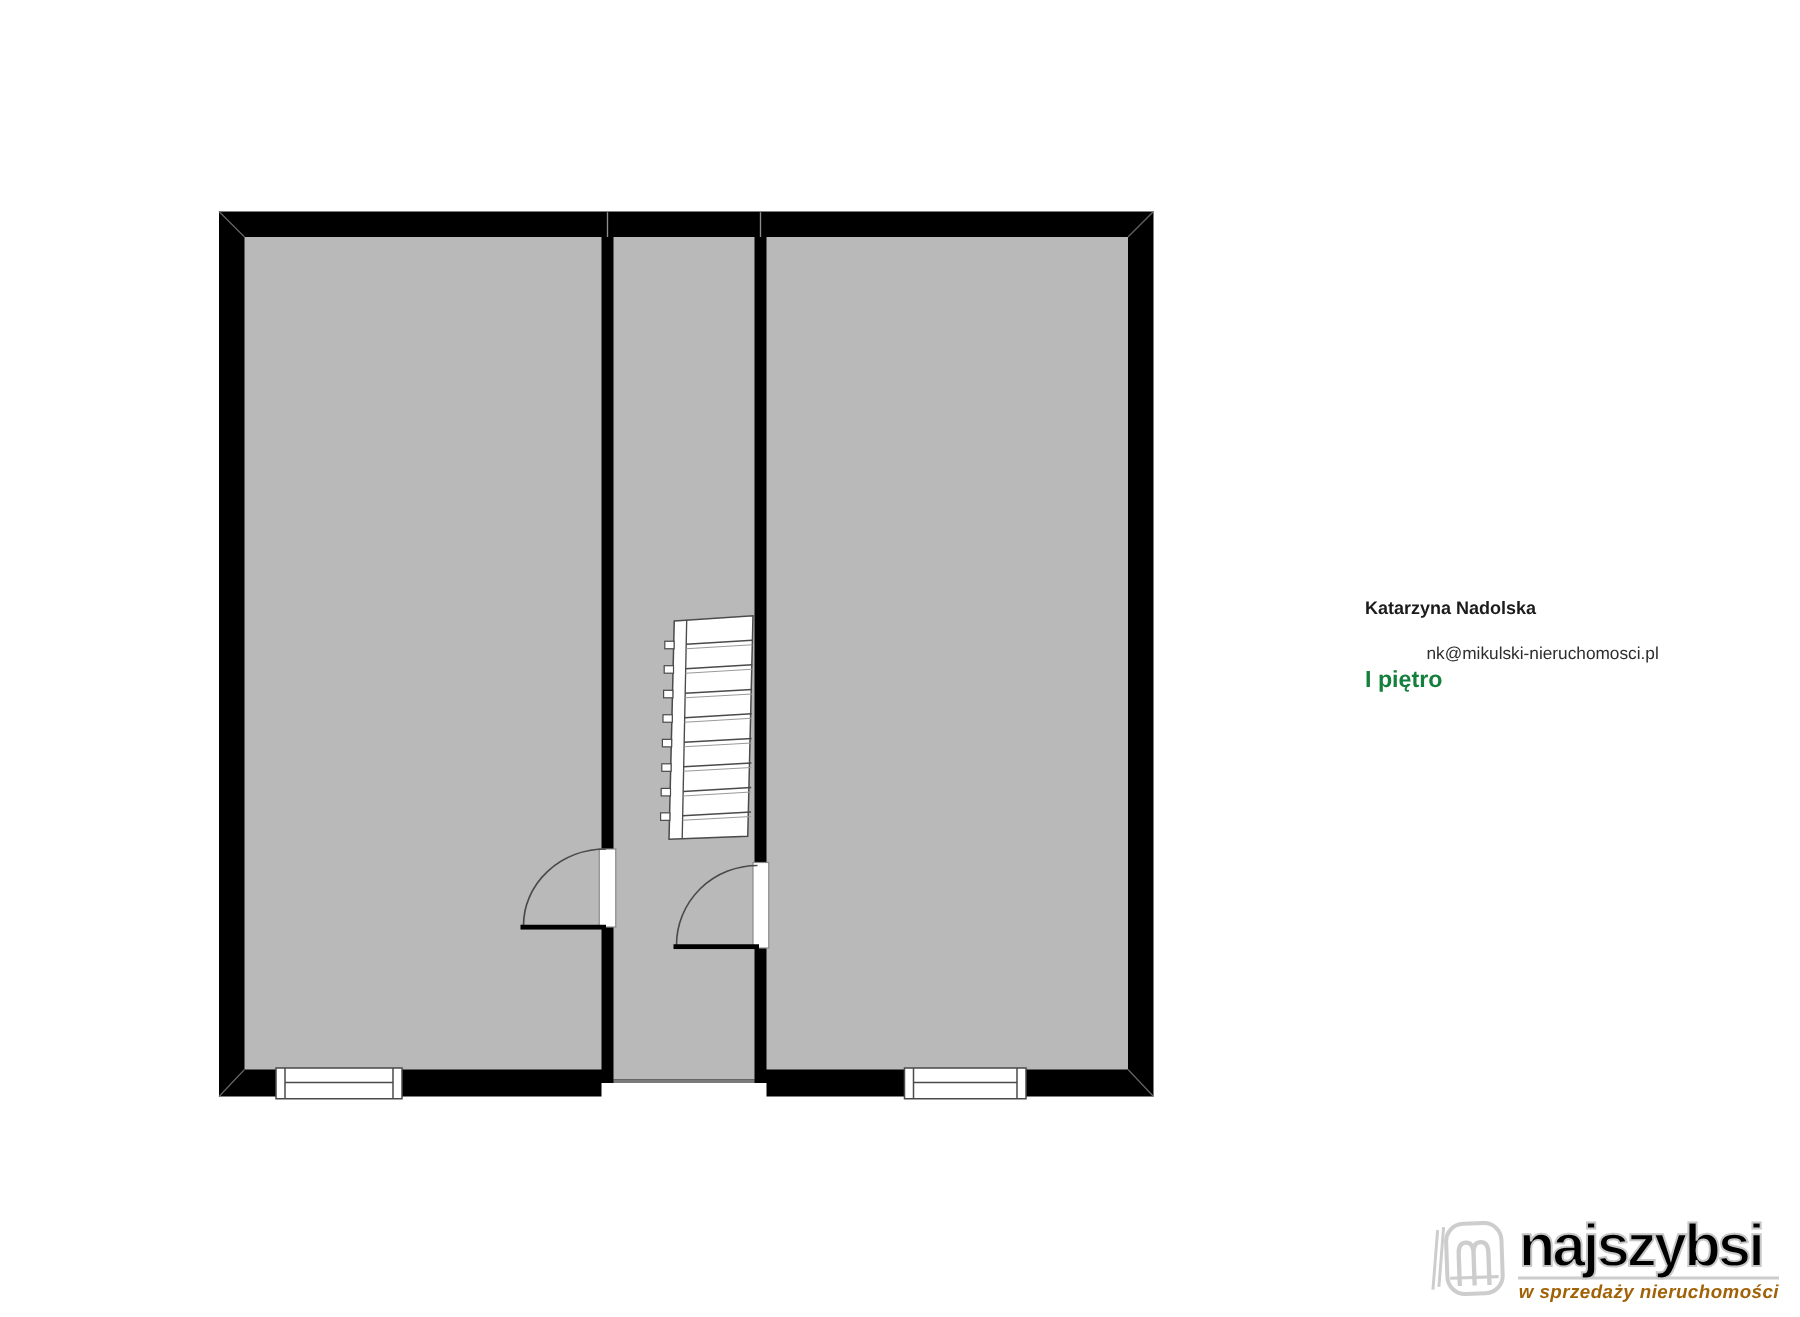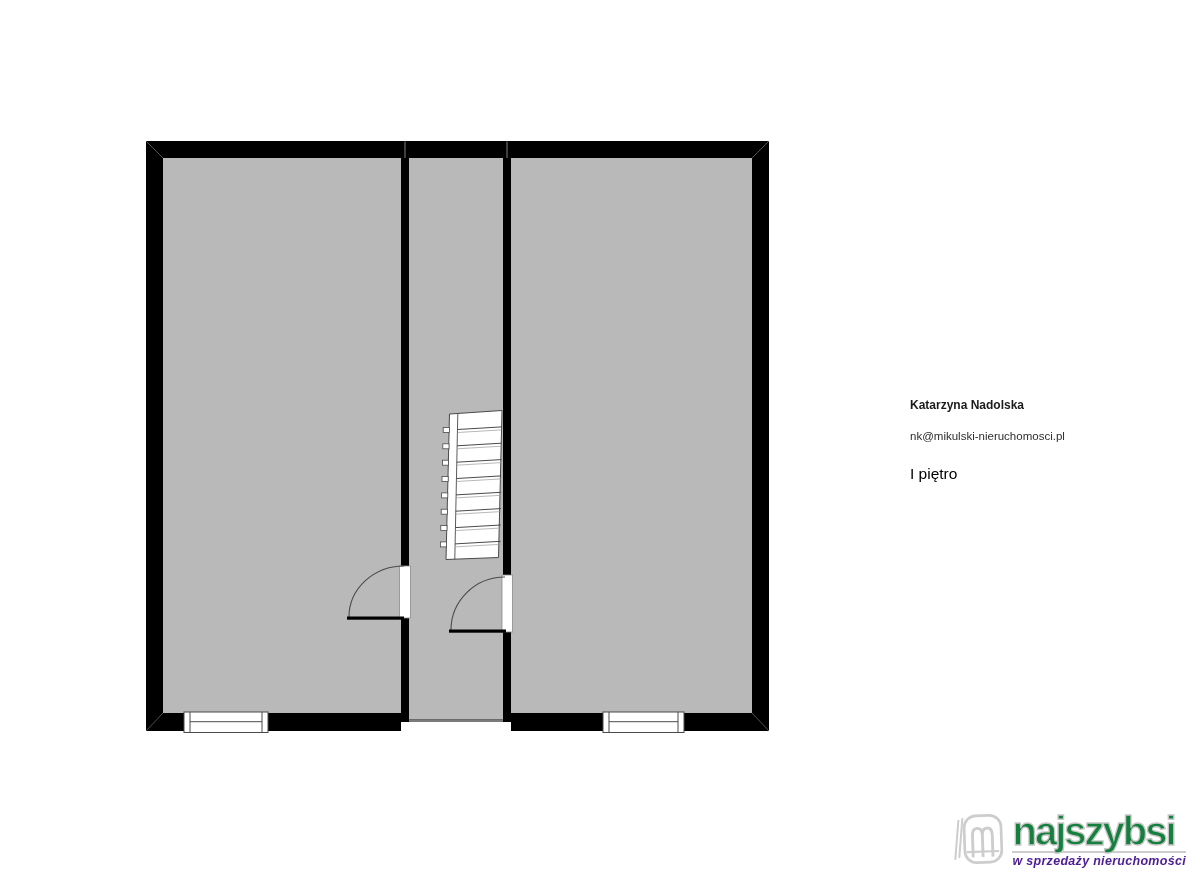--- a/index.html
+++ b/index.html
@@ -5,33 +5,33 @@
   html,body{margin:0;padding:0;}
   body{
     width:1200px;height:878px;position:relative;overflow:hidden;
     background:#ffffff;
     font-family:"Liberation Sans","DejaVu Sans",sans-serif;
   }
   .plan{position:absolute;left:0;top:0;width:1200px;height:878px;}
   .contact{position:absolute;left:910px;top:399px;}
   .contact p{margin:0;}
   .contact .name{font-size:12px;font-weight:700;color:#1b1b1b;line-height:13px;}
-  .contact .email{font-size:11.5px;font-weight:400;color:#2e2e2e;line-height:13px;margin-top:18px;}
-  .contact .floor{font-size:15.5px;font-weight:400;color:#000000;line-height:18px;margin-top:22px;}
+  .contact .email{font-size:11.5px;font-weight:400;color:#2e2e2e;line-height:13px;margin-top:18px;margin-left:41px;}
+  .contact .floor{font-size:15.5px;font-weight:700;color:#15803d;line-height:18px;margin-top:2px;}
   .logo{position:absolute;right:14px;bottom:10px;display:flex;align-items:flex-end;gap:7px;}
   .logo-mark{display:block;line-height:0;}
   .logo-textcol{display:inline-block;}
   .logo-text{
     font-size:40px;font-weight:700;letter-spacing:-2px;line-height:34px;
-    color:#15803d;-webkit-text-stroke:1.3px #c7c7c7;padding-right:3px;
+    color:#000000;-webkit-text-stroke:1.3px #c7c7c7;padding-right:3px;
     text-shadow:0 0 1px #d8d8d8;
   }
   .logo-rule{height:2px;background:#cdcdcd;margin:3px 0 2px;}
   .logo-tag{
-    font-size:12.5px;font-style:italic;font-weight:700;color:#4c1d95;
+    font-size:12.5px;font-style:italic;font-weight:700;color:#a16207;
     text-align:left;letter-spacing:.3px;line-height:13px;
   }
 </style>
 </head>
 <body>
 
 <svg class="plan" viewBox="0 0 1200 878" aria-hidden="true">
 
   <rect x="146" y="141" width="623" height="590" fill="#000000"></rect>
 

